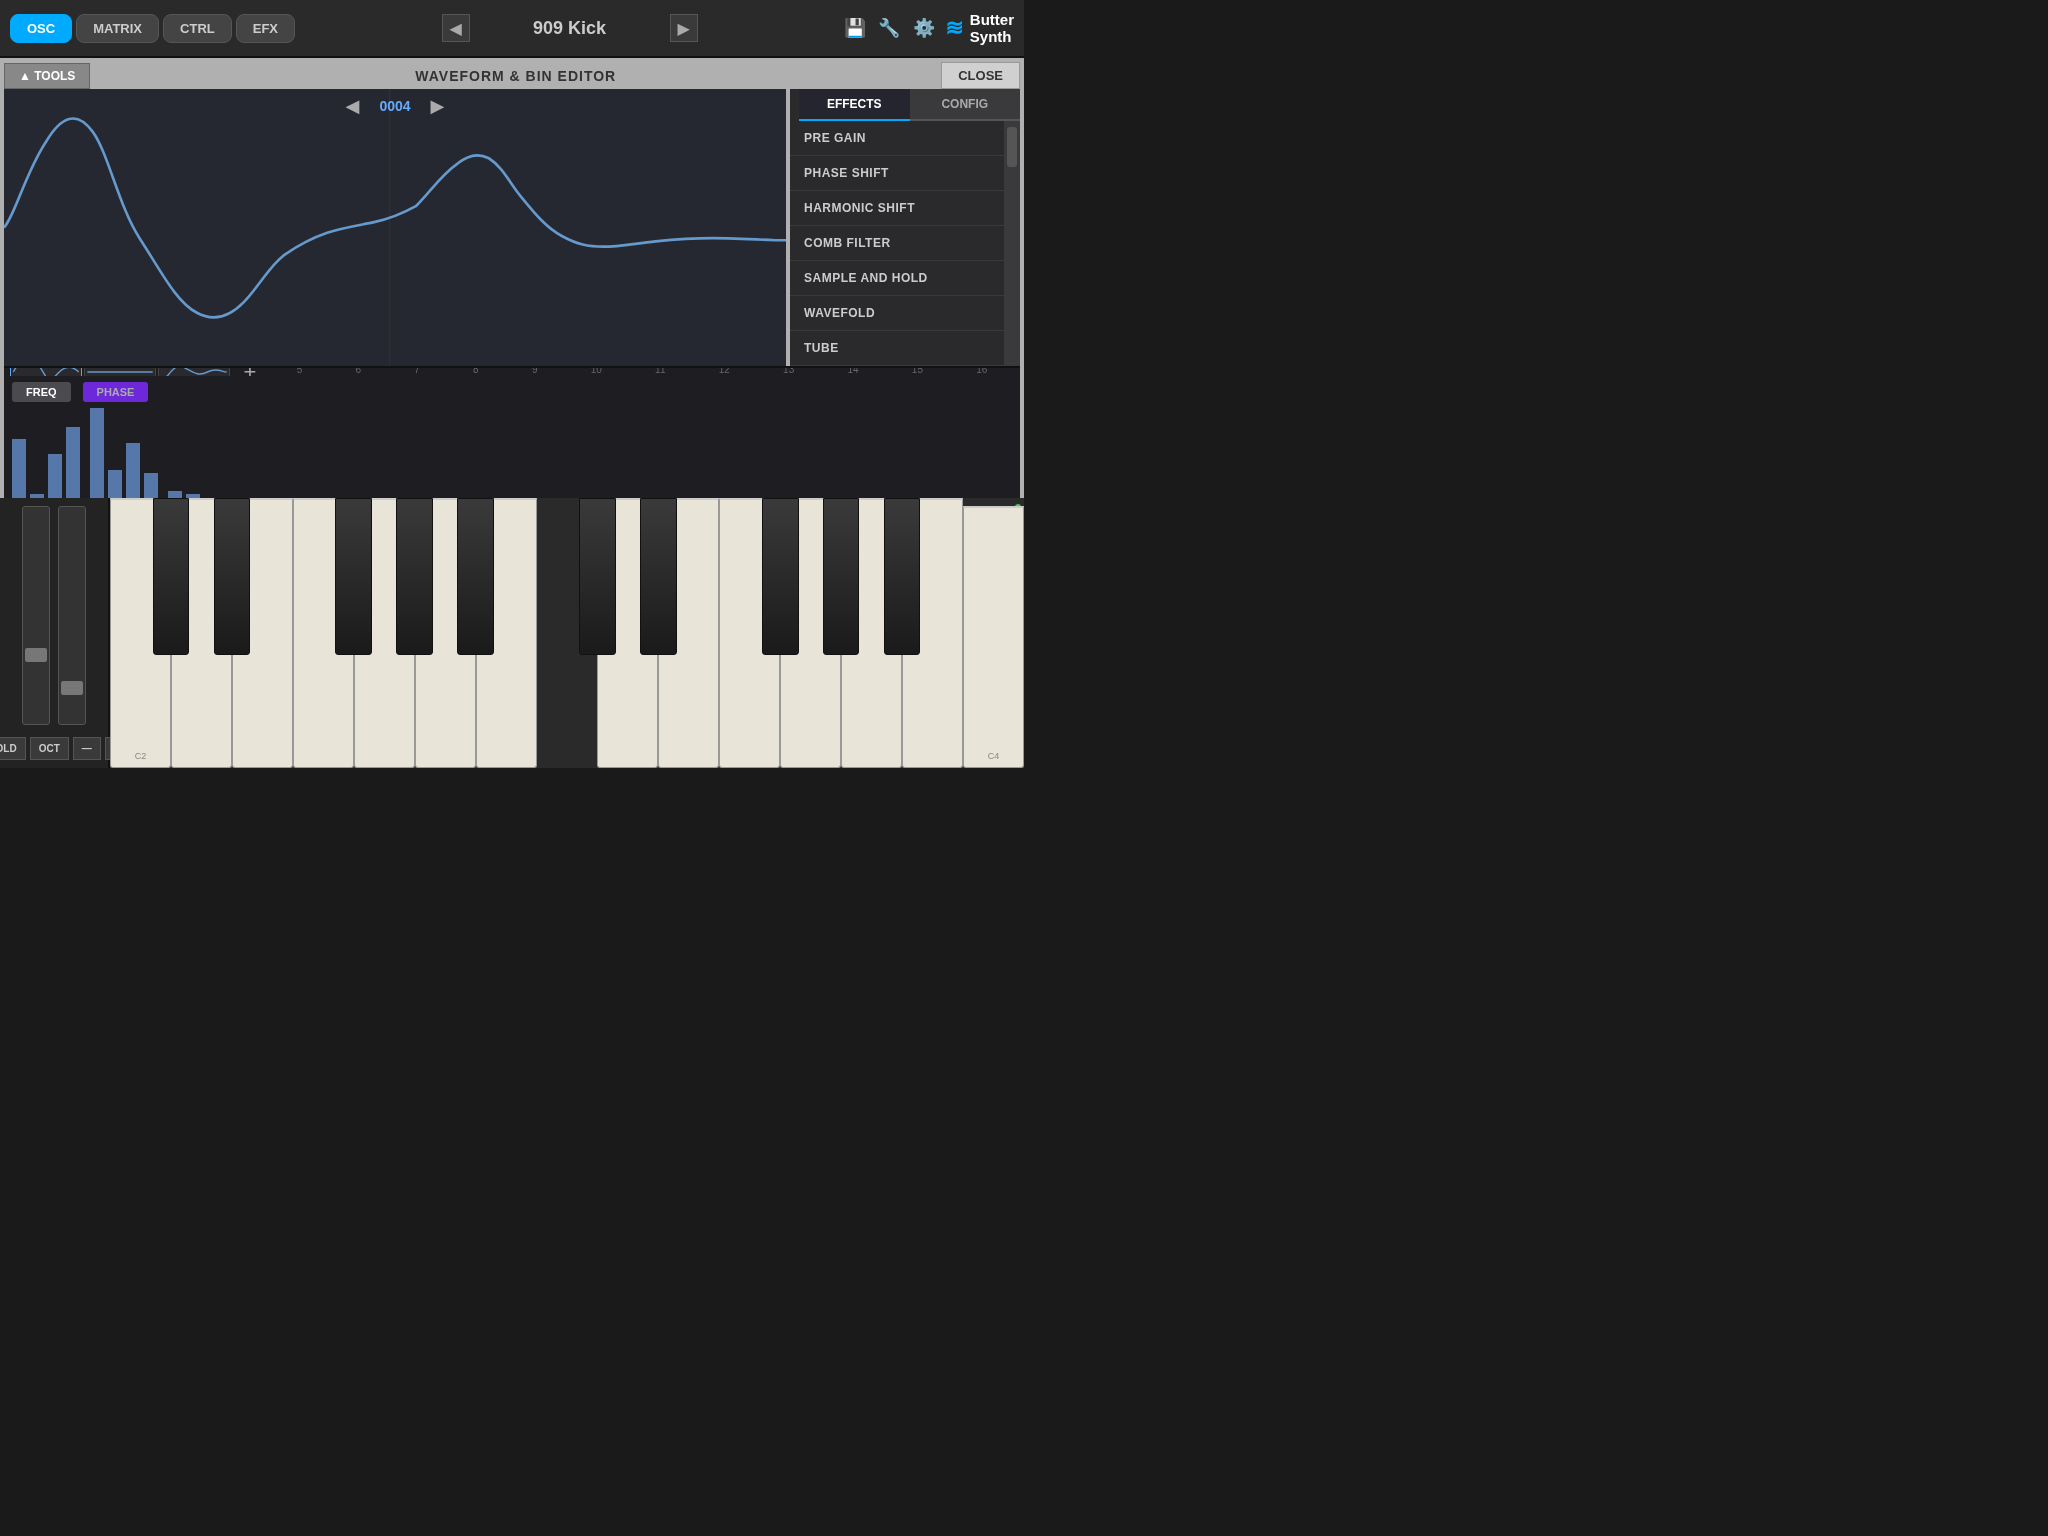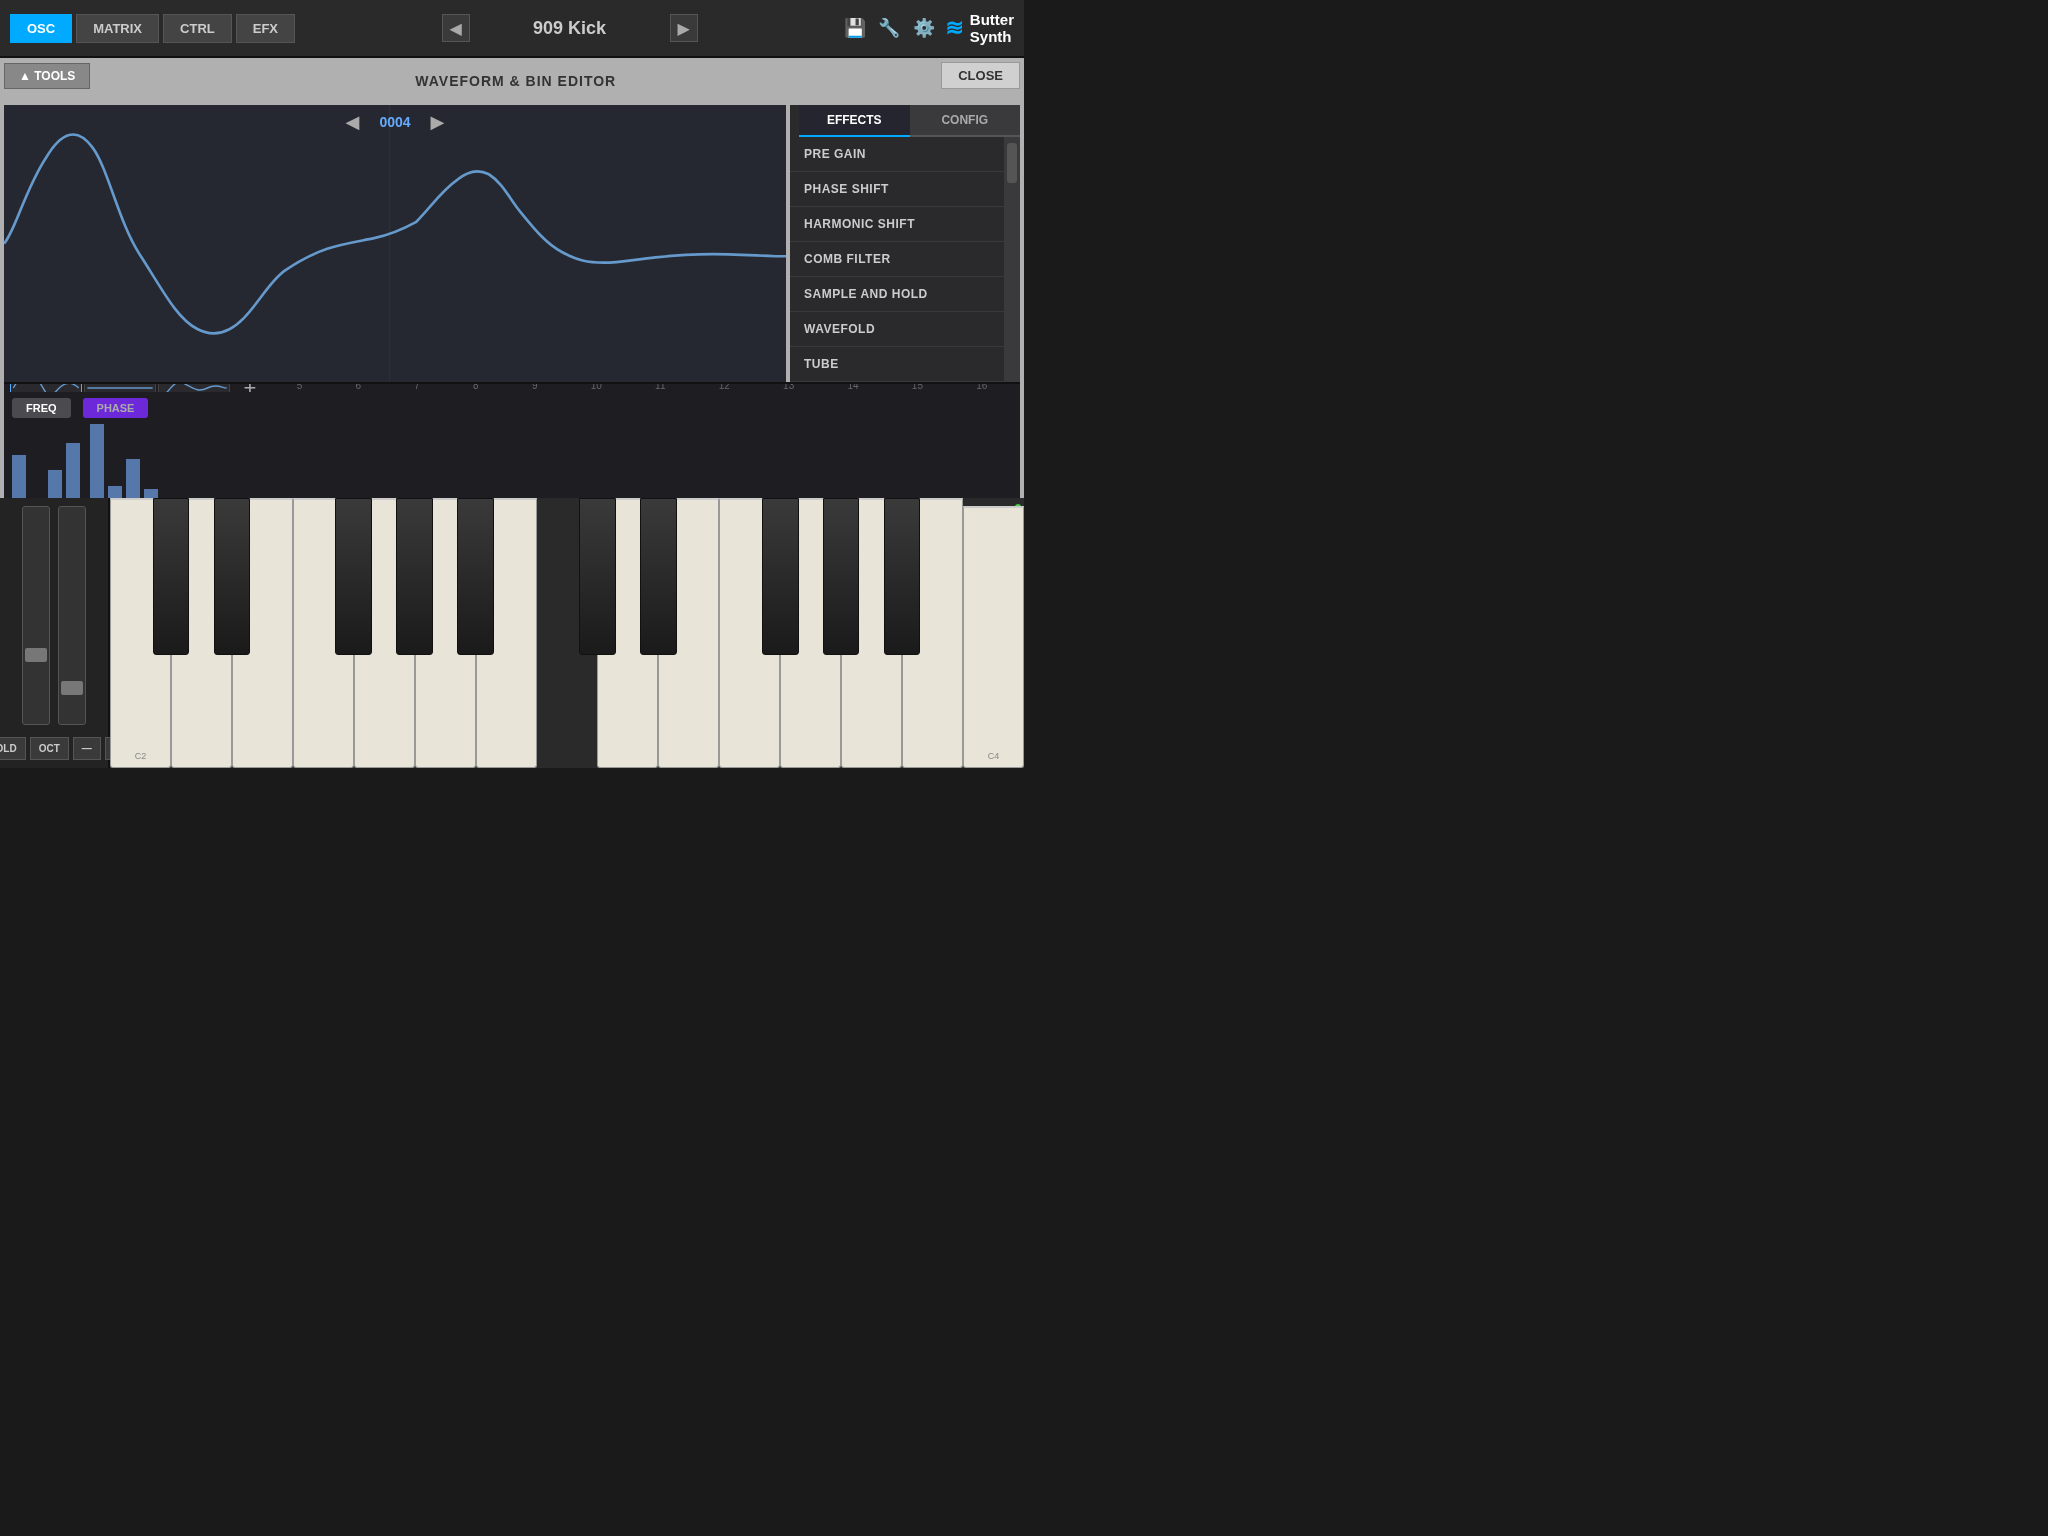--- a/index.html
+++ b/index.html
@@ -26,21 +26,21 @@
       gap: 4px;
     }
     .nav-tab {
       padding: 6px 16px;
       background: #444;
       color: #ccc;
       font-size: 13px;
       font-weight: bold;
       border: 1px solid #555;
       cursor: pointer;
-      border-radius: 0;
+      border-radius: 8px;
     }
     .nav-tab.active {
       background: #00aaff;
       color: #fff;
       border-color: #00aaff;
     }
     .preset-nav {
       display: flex;
       align-items: center;
       margin: 0 auto;
@@ -96,23 +96,23 @@
     
     .editor-section {
       background: #b0b0b0;
       padding: 4px;
       display: flex;
       flex-direction: column;
       height: 440px;
     }
     .editor-header {
       display: flex;
-      align-items: flex-end;
+      align-items: center;
       justify-content: space-between;
-      margin-bottom: 16px;
+      margin-bottom: 0;
     }
     .tools-btn {
       background: #888;
       color: #fff;
       font-size: 12px;
       font-weight: bold;
       padding: 5px 14px;
       border: 1px solid #666;
       cursor: pointer;
       display: flex;

